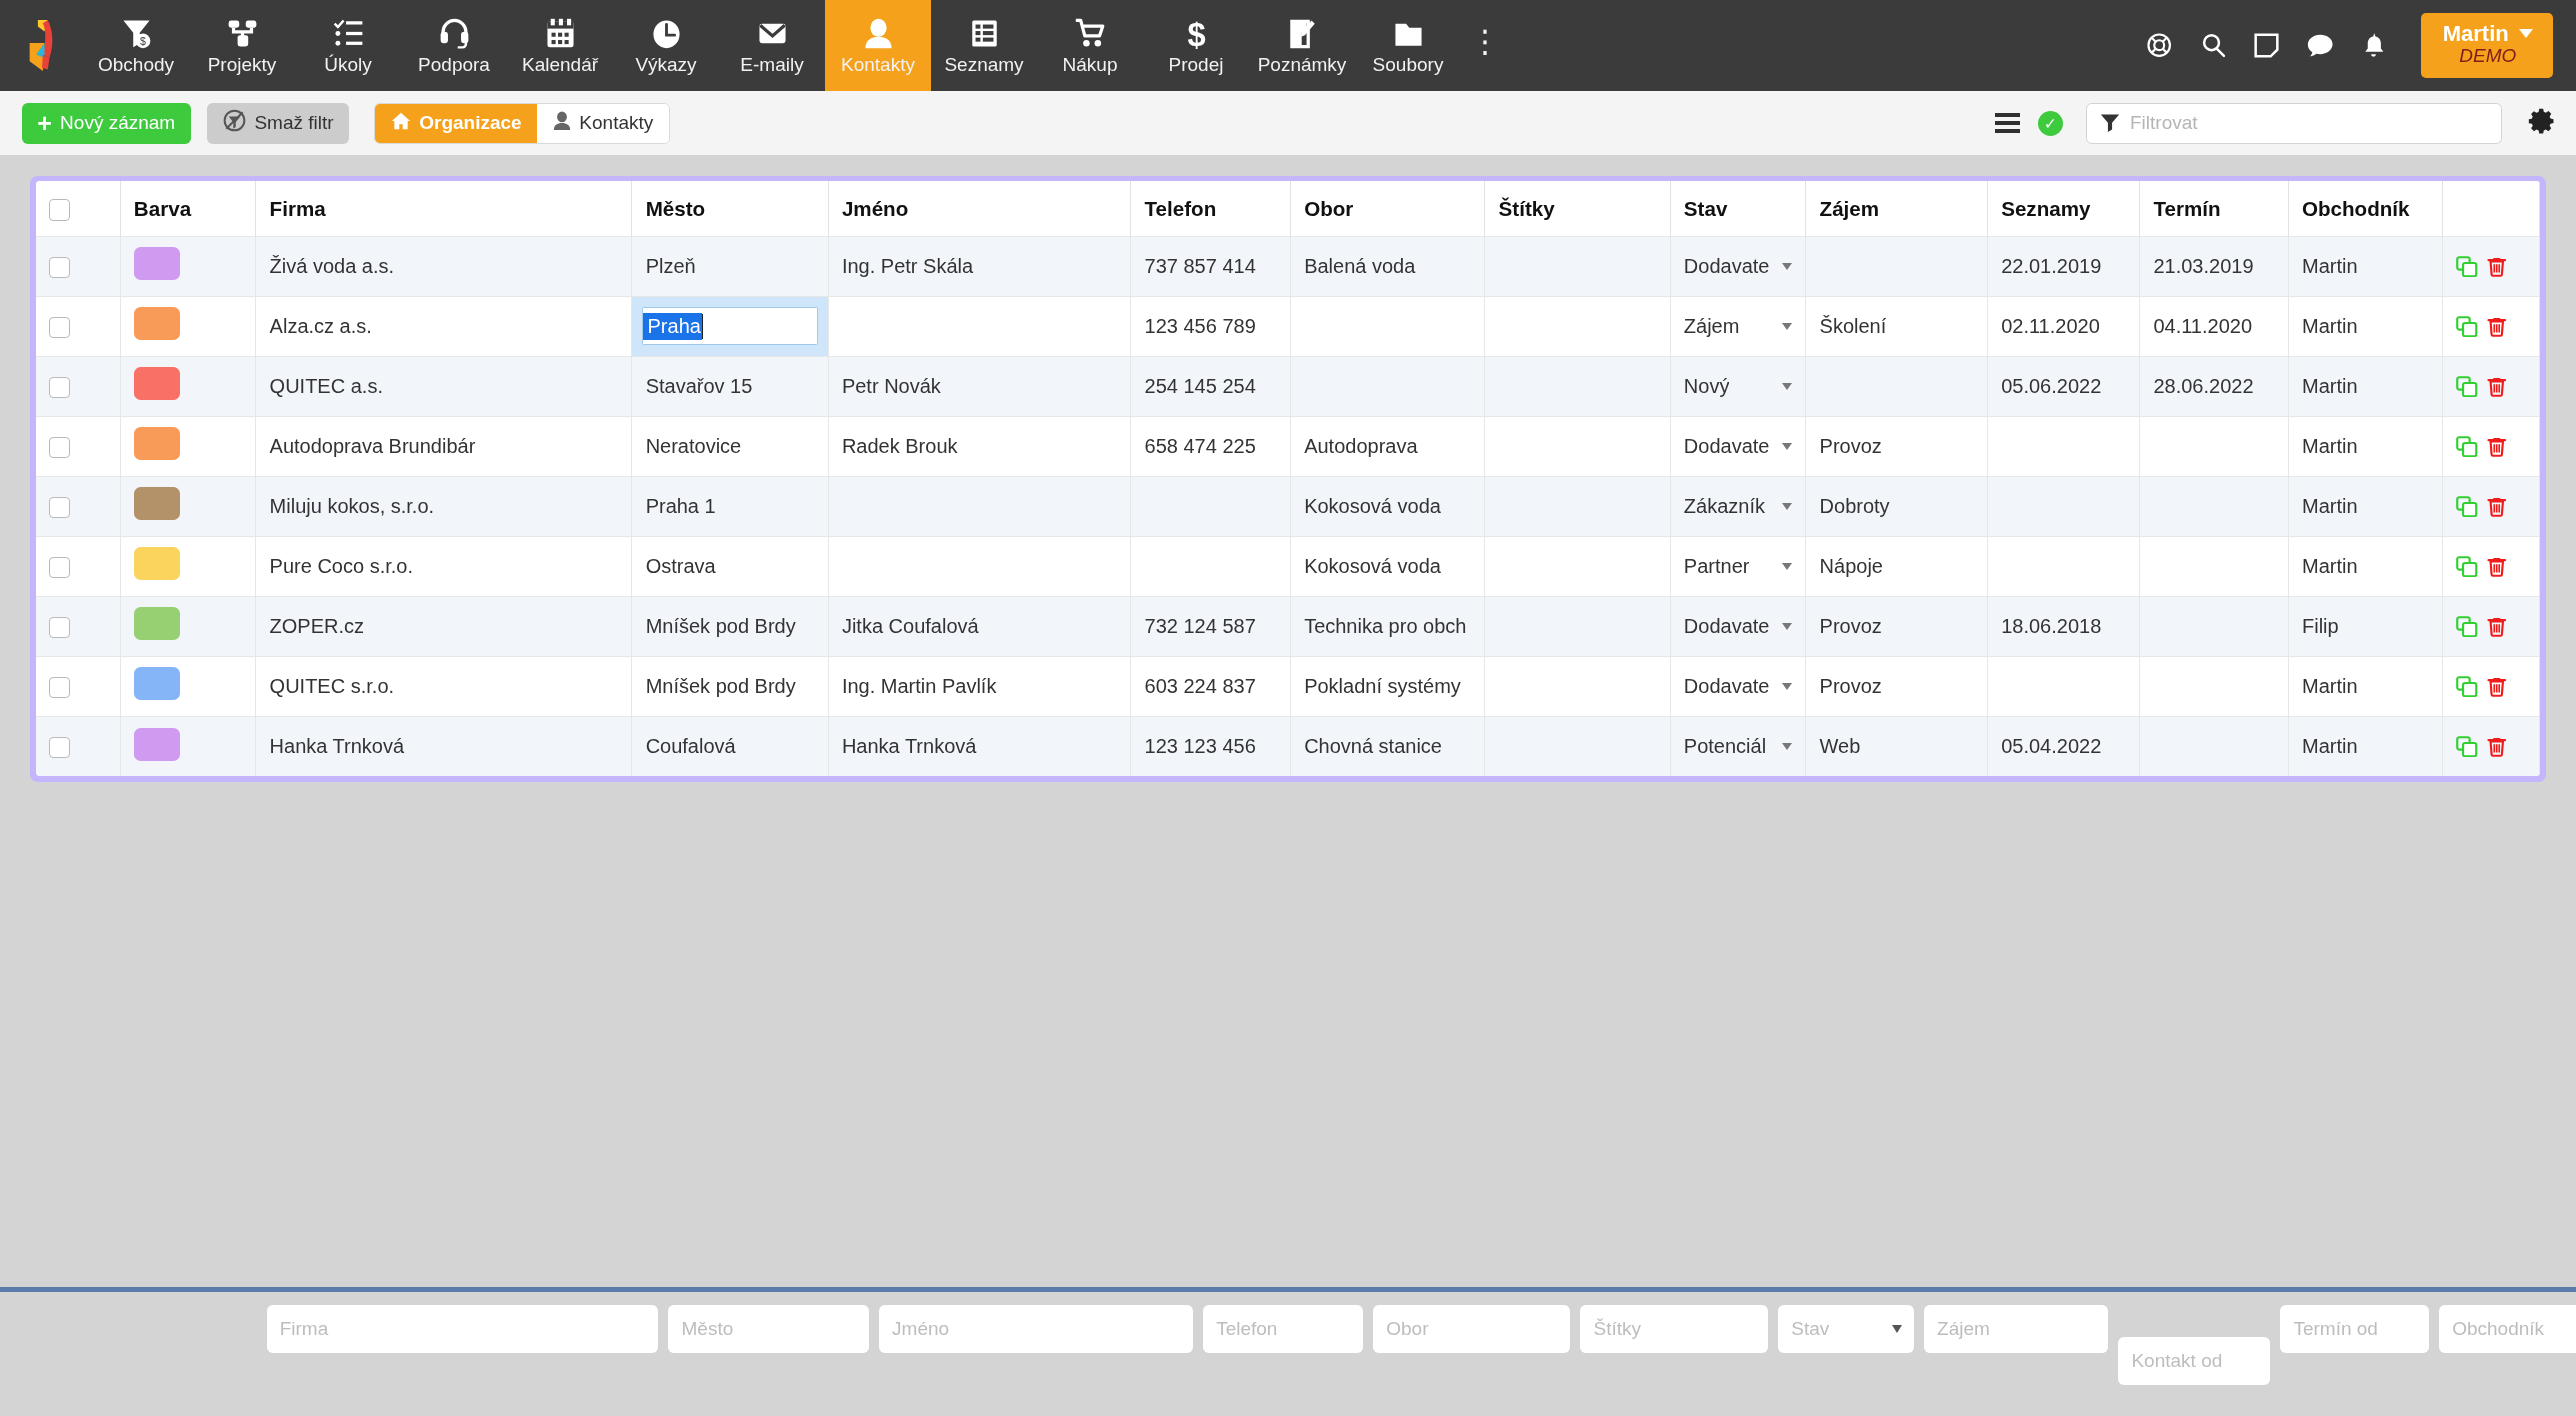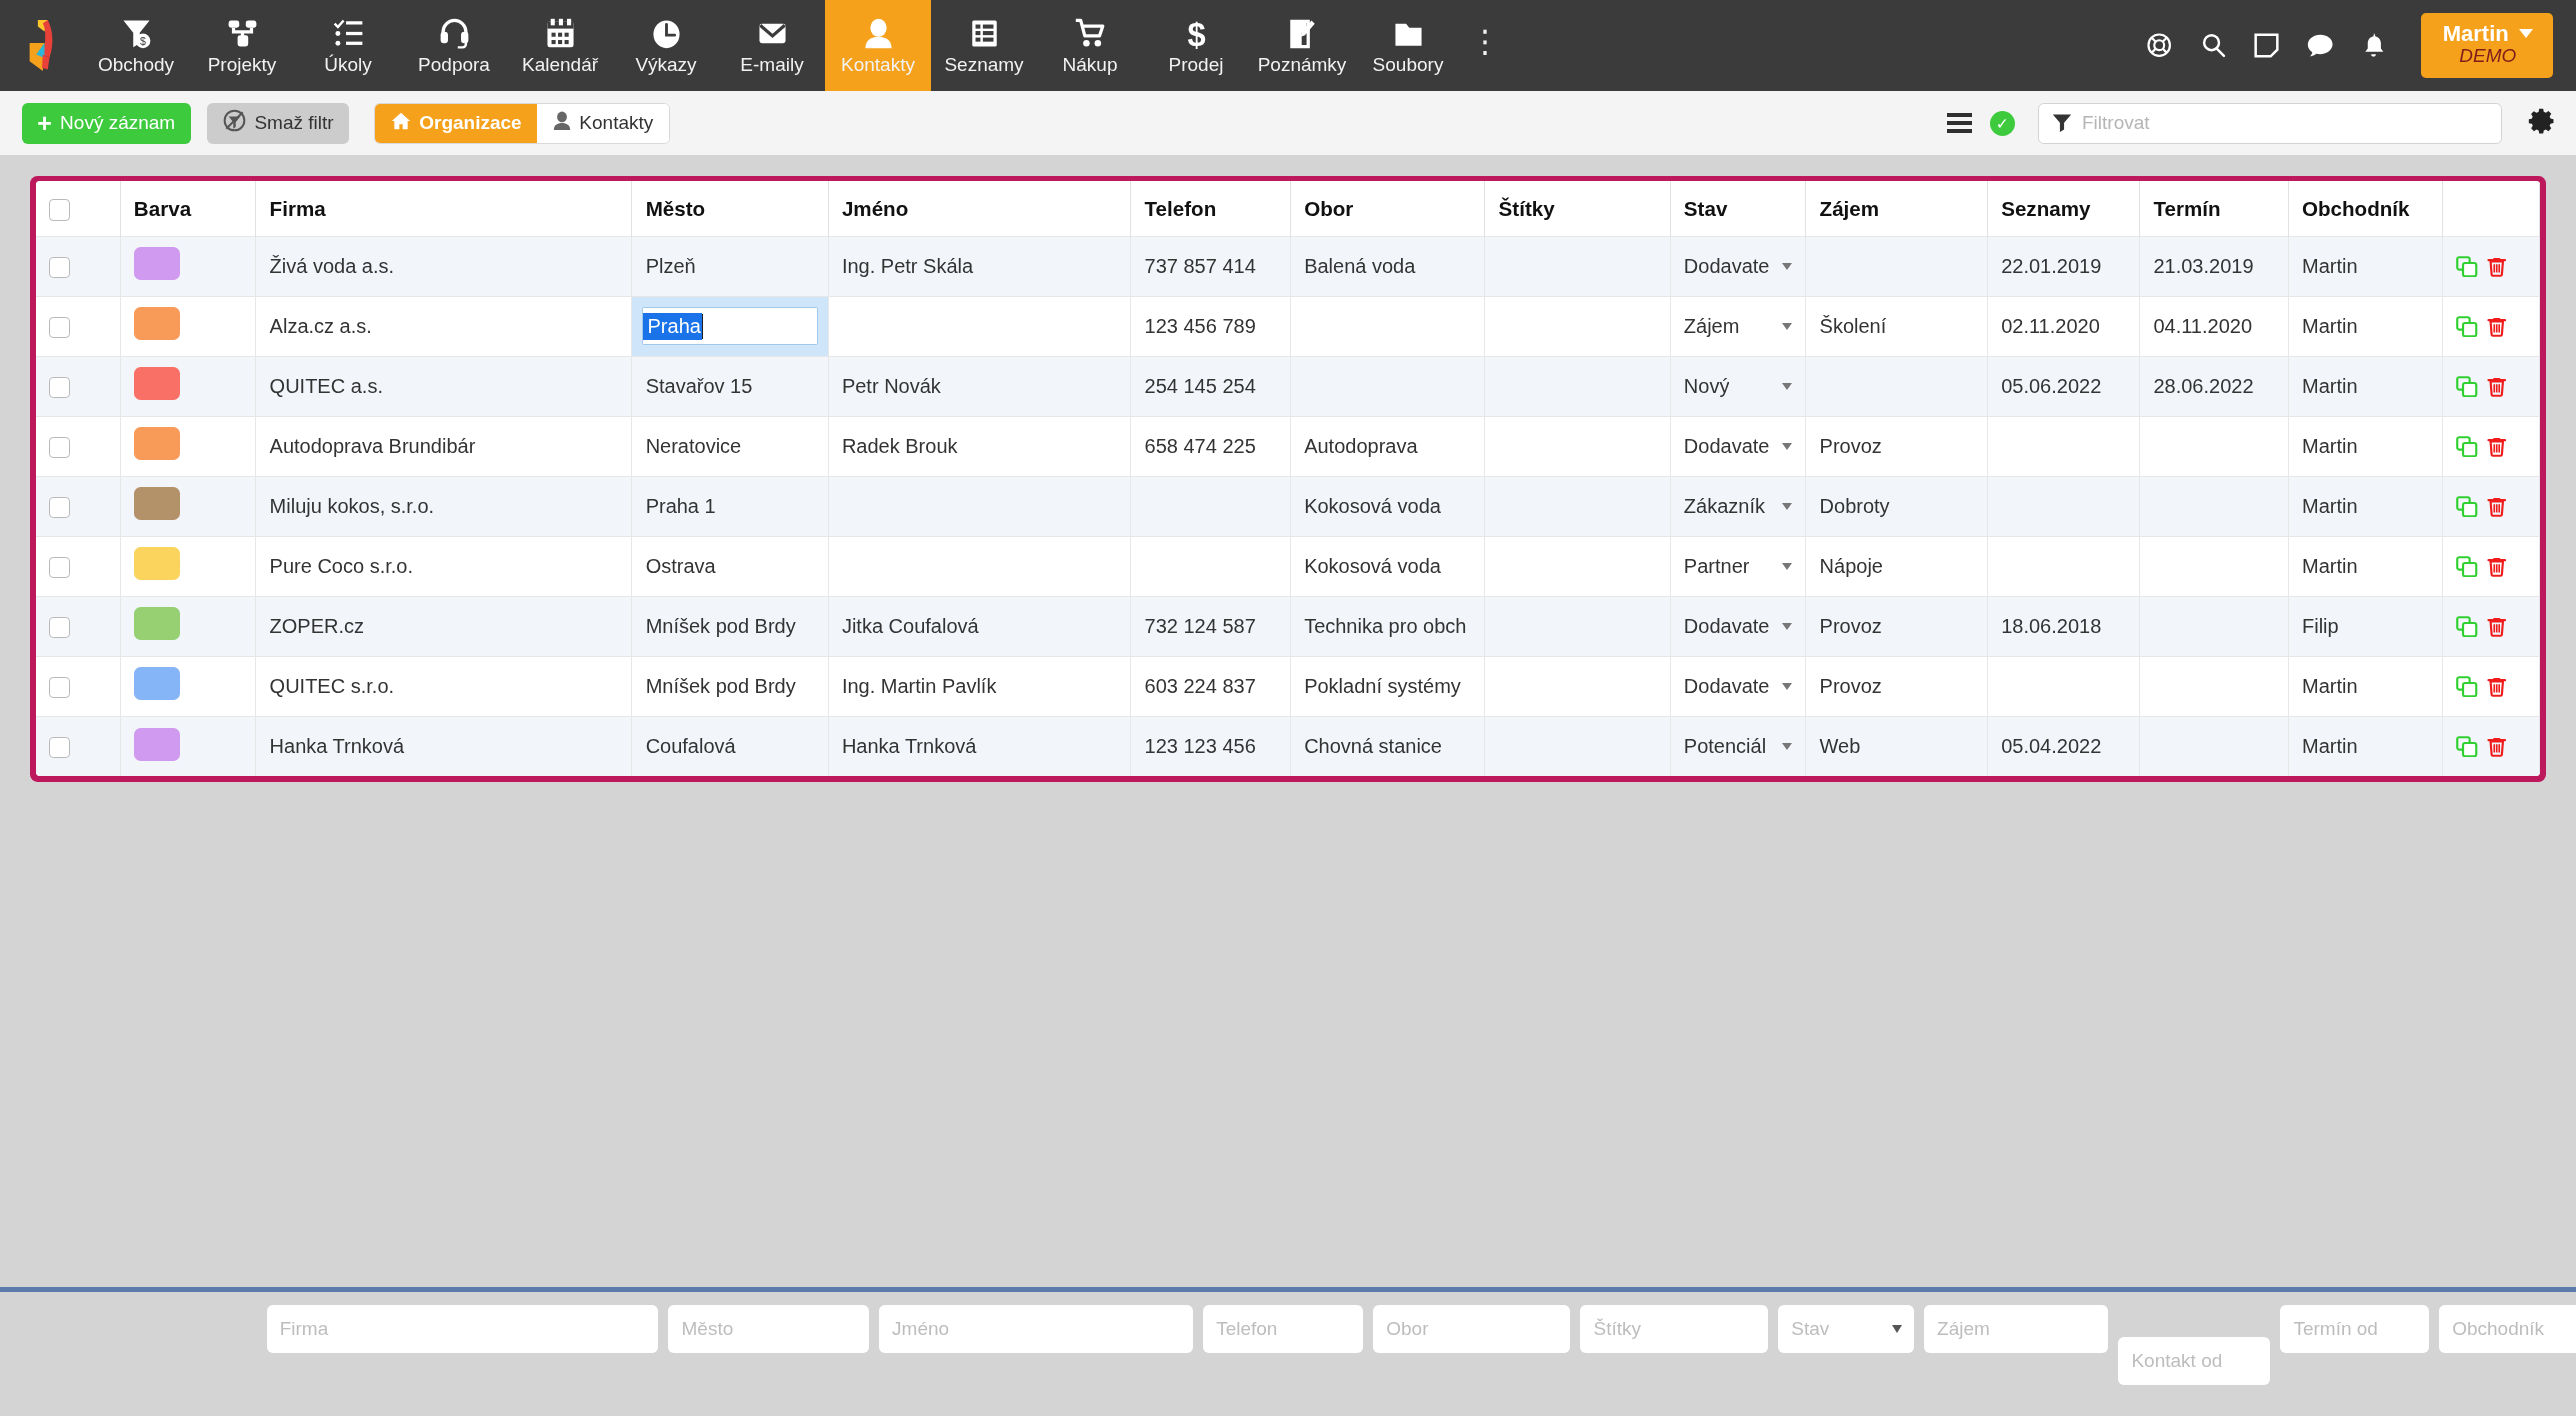--- a/index.html
+++ b/index.html
@@ -95,36 +95,36 @@
     margin-left: auto; display: flex; align-items: center; gap: 18px;
   }
   .hamburger { display: flex; flex-direction: column; gap: 4.1px; cursor: pointer; }
   .hamburger i { display: block; width: 25px; height: 4.1px; background: #2f2f2f; }
   .greencheck {
     width: 25px; height: 25px; border-radius: 50%; background: #3dcb3d;
     color: #fff; display: flex; align-items: center; justify-content: center;
     font-size: 15.7px; cursor: pointer;
   }
   .filterbox {
-    width: 464px; height: 41px; background: #fff;
+    width: 416px; height: 41px; background: #fff;
     border: 0.8px solid #d3d3d3; border-radius: 5.8px;
     display: flex; align-items: center; gap: 10px; padding: 0 13.2px;
     margin-left: 5px;
   }
   .filterbox input {
     border: none; outline: none; font-size: 19px; color: #444;
     font-family: "Liberation Sans", sans-serif; flex: 1; background: transparent;
   }
   .filterbox input::placeholder { color: #b5b5b5; }
   .gear { cursor: pointer; margin-left: 8.3px; }
 
   
   .tablewrap {
     margin: 20.6px 30px 0 30px;
-    background: #be185d;
+    background: #c4b5fd;
     border-radius: 7.4px;
     padding: 5.8px;
   }
   table.grid {
     width: 100%; border-collapse: collapse;
     background: #fff; border-radius: 4.1px; overflow: hidden;
     table-layout: fixed;
   }
   table.grid th {
     background: #fff; text-align: left;

